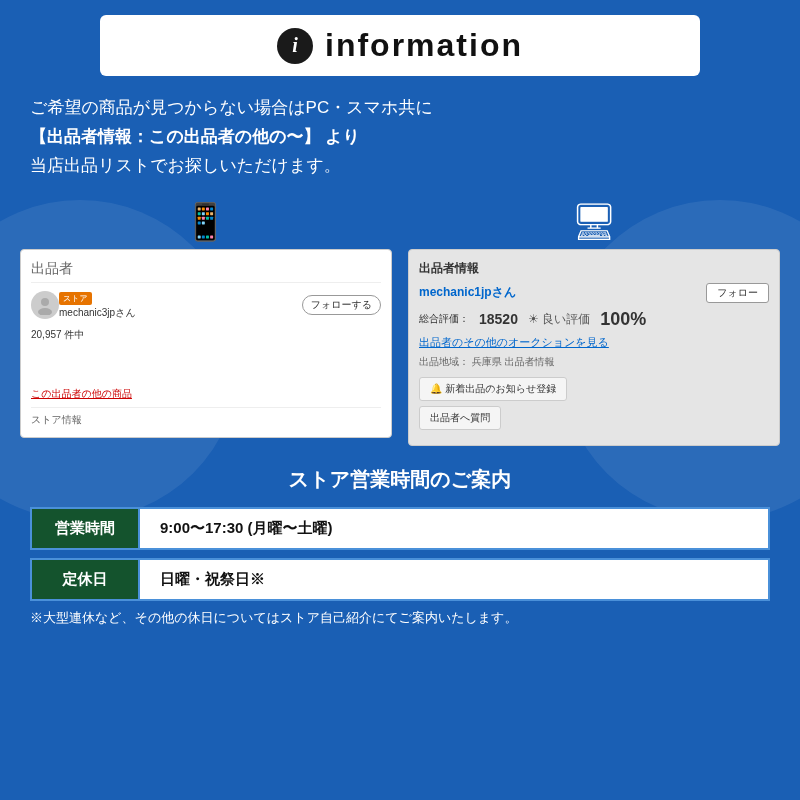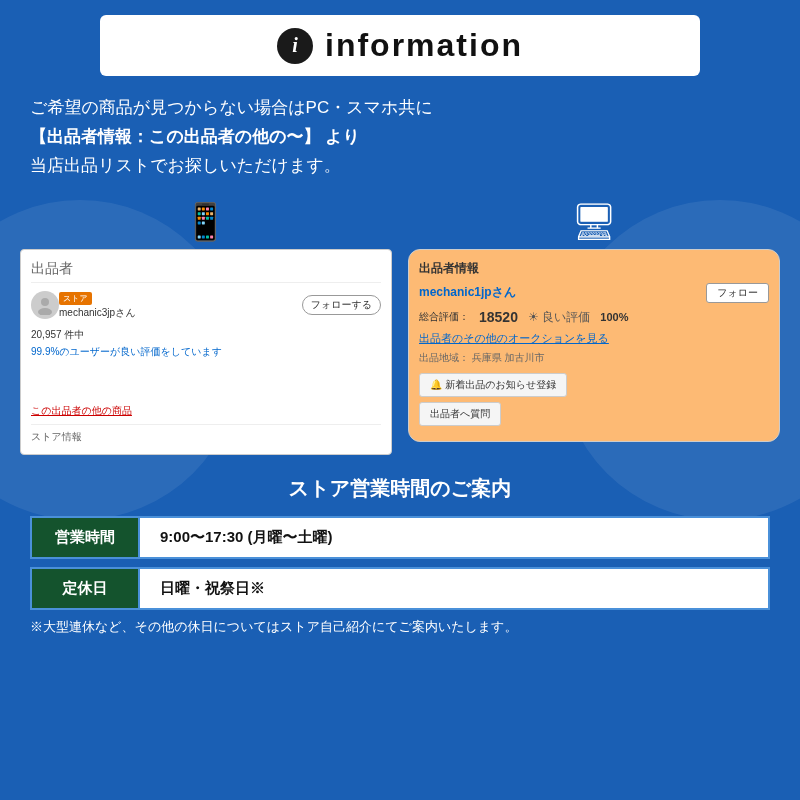--- a/index.html
+++ b/index.html
@@ -181,22 +181,22 @@
     .store-info-text {
       color: #666;
       font-size: 10px;
       border-top: 1px solid #eee;
       padding-top: 5px;
       margin-top: 4px;
     }
 
     
     .pc-screen {
-      background: #fdba74;
-      border-radius: 12px;
+      background: #e5e5e5;
+      border-radius: 4px;
       padding: 10px;
       width: 100%;
       font-size: 11px;
       border: 1px solid #ccc;
     }
     .pc-seller-info-label {
       font-weight: bold;
       font-size: 12px;
       color: #333;
       margin-bottom: 6px;
@@ -227,21 +227,21 @@
       margin-bottom: 5px;
       font-size: 11px;
     }
     .pc-rating-num {
       font-weight: bold;
       font-size: 14px;
       color: #333;
     }
     .pc-good-pct {
       font-weight: bold;
-      font-size: 11px;
+      font-size: 18px;
       color: #333;
     }
     .pc-auction-link {
       color: #0066cc;
       text-decoration: underline;
       font-size: 11px;
       display: block;
       margin-bottom: 5px;
     }
     .pc-region {
@@ -341,21 +341,20 @@
                 </svg>
             </div>
             <div>
               <div class="store-badge">ストア</div>
               <div class="seller-name-mobile">mechanic3jpさん</div>
             </div>
           </div>
           <div class="follow-btn">フォローする</div>
         </div>
         <div class="count-text">20,957 件中</div>
-        <div class="rating-text">99.9%のユーザーが良い評価をしています</div>
         <span class="other-items-link">この出品者の他の商品</span>
         <div class="store-info-text">ストア情報</div>
       </div>
     </div>
 
     <div class="screenshot-container">
       <div class="device-icon">🖥</div>
       <div class="pc-screen">
         <div class="pc-seller-info-label">出品者情報</div>
         <div class="pc-seller-row">
@@ -364,21 +363,21 @@
         </div>
         <div class="pc-rating-row">
           <span style="font-size:10px;color:#333;">総合評価：</span>
           <span class="pc-rating-num">18520</span>
           <span style="font-size:12px;color:#555;">☀ 良い評価</span>
           <span class="pc-good-pct">100%</span>
         </div>
         <span class="pc-auction-link">出品者のその他のオークションを見る</span>
         <div class="pc-region">
           <span>出品地域：</span>
-          <span>兵庫県 加古川市</span>
+          <span>兵庫県 出品者情報</span>
         </div>
         <div class="pc-btn">🔔 新着出品のお知らせ登録</div>
         <div class="pc-btn">出品者へ質問</div>
       </div>
     </div>
 
   </div>
 
   <div class="hours-section">
     <div class="hours-title">ストア営業時間のご案内</div>

